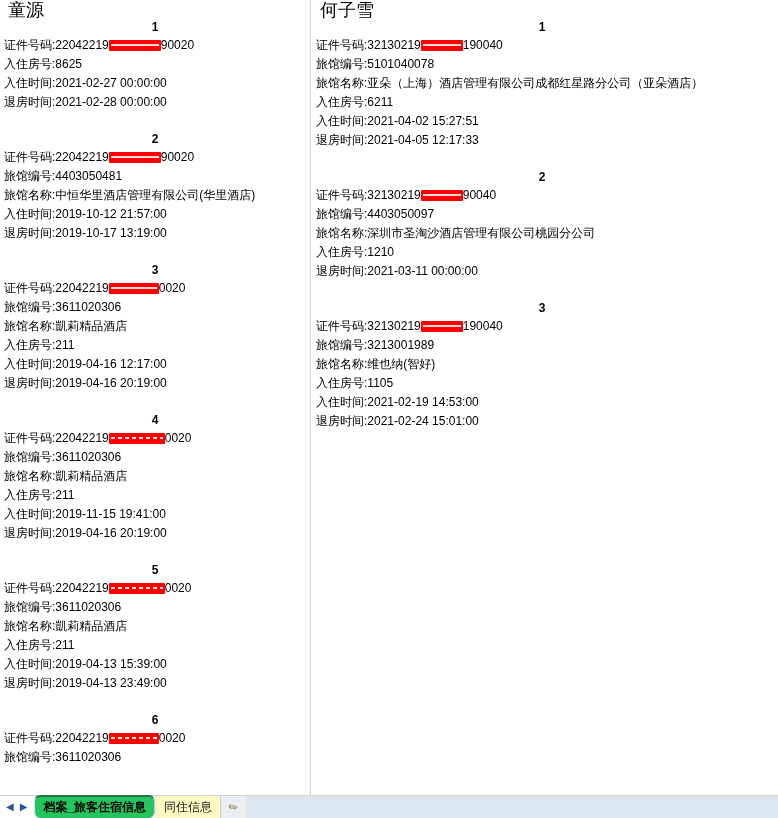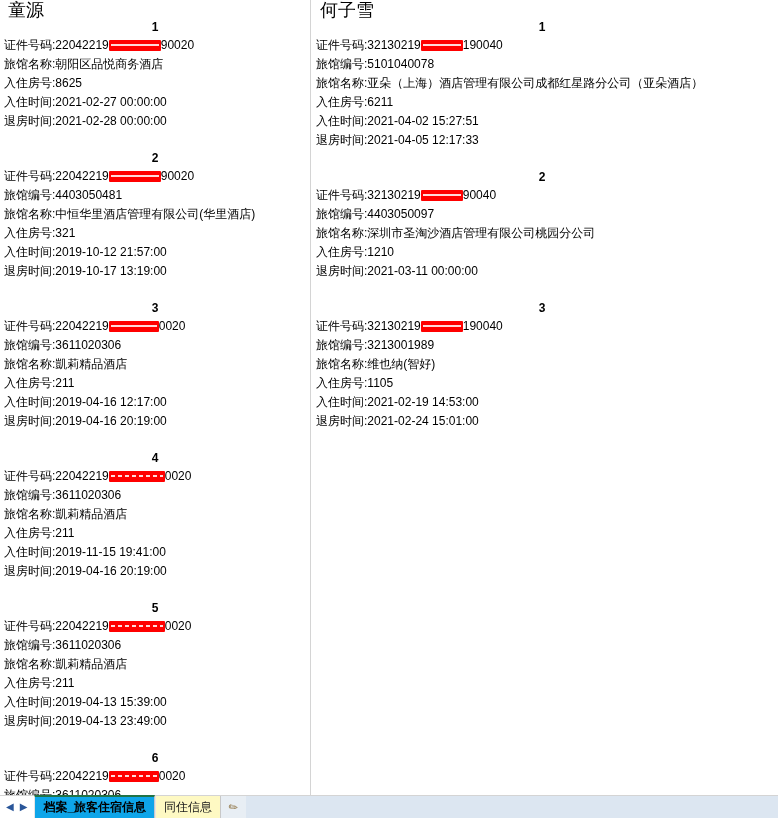--- a/index.html
+++ b/index.html
@@ -102,24 +102,25 @@
   .tab {
     display: flex;
     align-items: center;
     padding: 0 8px;
     border-right: 1px solid #c8c8c8;
     border-left: 1px solid #e6e6e6;
     color: #000;
     white-space: nowrap;
   }
   .tab.active {
-    background: #0ea5e9;
+    background: #22c55e;
     border-top: 2px solid #217346;
     font-weight: bold;
     margin-top: -1px;
+    border-radius: 6px;
   }
   .tab.inactive {
     background: #fef9c3;
     color: #1a1a1a;
   }
   .tab-add {
     display: flex;
     align-items: center;
     padding: 0 8px;
     background: #e8eef4;
@@ -142,32 +143,30 @@
 <div id="sheet">
 
   <div class="vdiv"></div>
 
   <div class="col-left">
     <div class="person-name">童源</div>
     <div id="left-records">
         <div class="record">
           <div class="rec-index">1</div>
           <div class="rec-line"><span>证件号码:</span><span>22042219</span><span class="redact" style="width: 52px;"></span><span>90020</span></div>
-          <div class="rec-line"><span>旅馆名称:</span><span>朝阳区品悦商务酒店</span></div>
           <div class="rec-line"><span>入住房号:</span><span>8625</span></div>
           <div class="rec-line"><span>入住时间:</span><span>2021-02-27 00:00:00</span></div>
           <div class="rec-line"><span>退房时间:</span><span>2021-02-28 00:00:00</span></div>
           <div class="blank-line"></div>
         </div>
         <div class="record">
           <div class="rec-index">2</div>
           <div class="rec-line"><span>证件号码:</span><span>22042219</span><span class="redact" style="width: 52px;"></span><span>90020</span></div>
           <div class="rec-line"><span>旅馆编号:</span><span>4403050481</span></div>
           <div class="rec-line"><span>旅馆名称:</span><span>中恒华里酒店管理有限公司(华里酒店)</span></div>
-          <div class="rec-line"><span>入住房号:</span><span>321</span></div>
           <div class="rec-line"><span>入住时间:</span><span>2019-10-12 21:57:00</span></div>
           <div class="rec-line"><span>退房时间:</span><span>2019-10-17 13:19:00</span></div>
           <div class="blank-line"></div>
         </div>
         <div class="record">
           <div class="rec-index">3</div>
           <div class="rec-line"><span>证件号码:</span><span>22042219</span><span class="redact" style="width: 50px;"></span><span>0020</span></div>
           <div class="rec-line"><span>旅馆编号:</span><span>3611020306</span></div>
           <div class="rec-line"><span>旅馆名称:</span><span>凱莉精品酒店</span></div>
           <div class="rec-line"><span>入住房号:</span><span>211</span></div>

